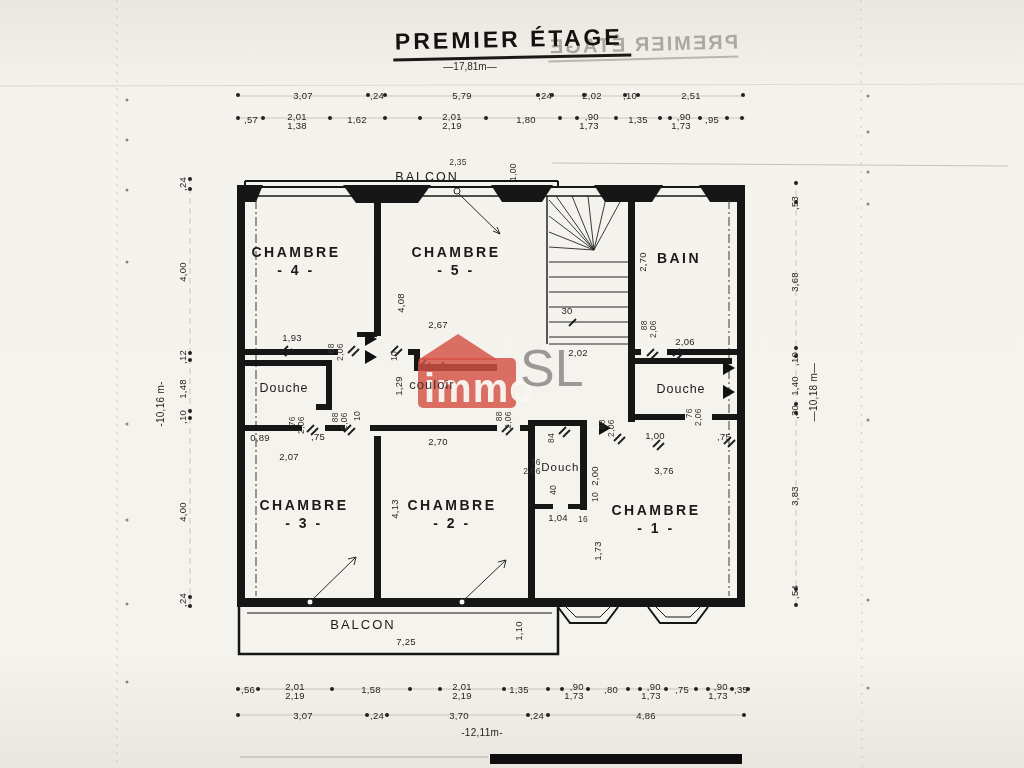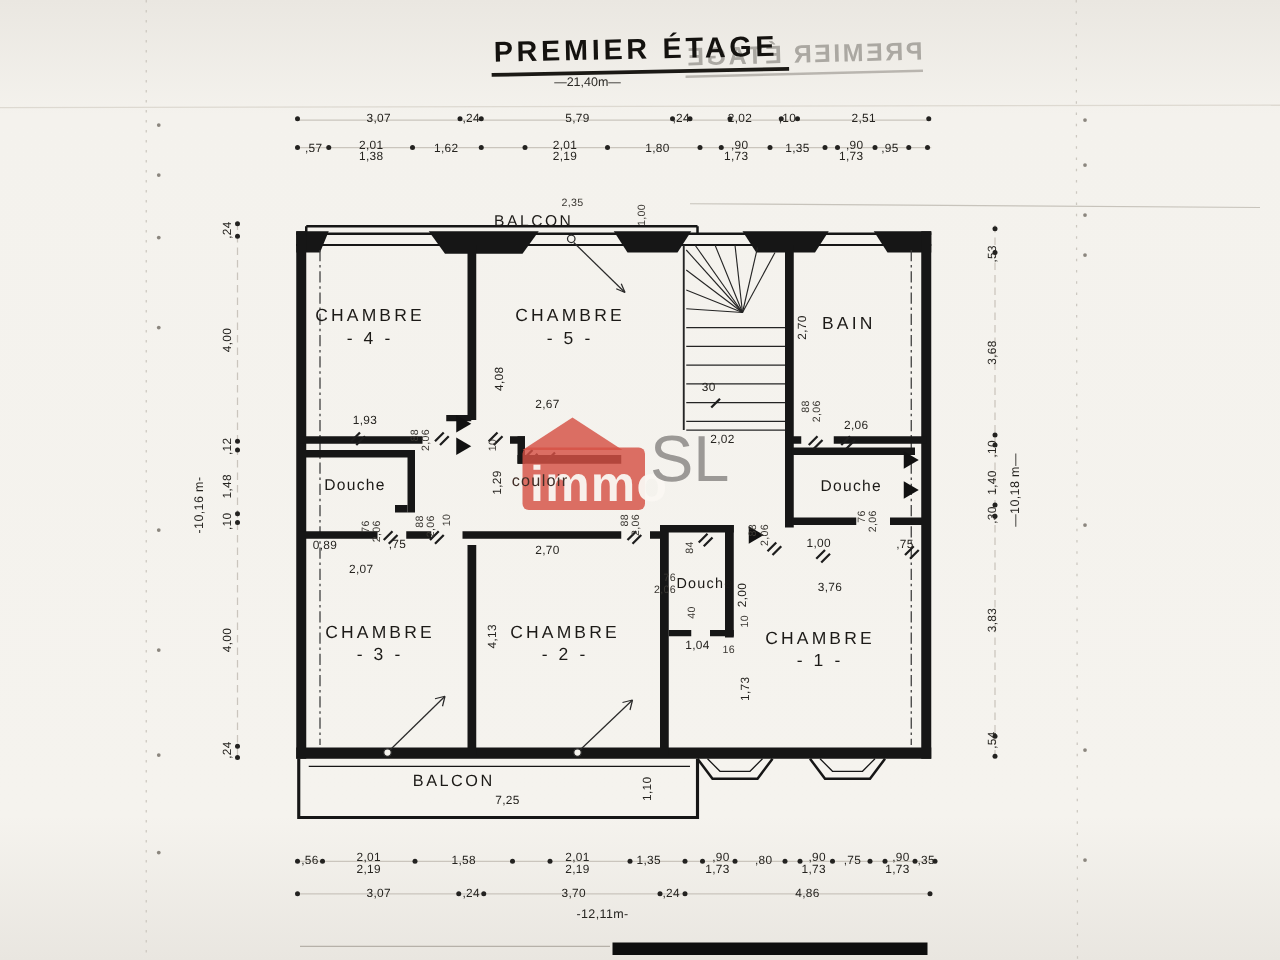--- a/index.html
+++ b/index.html
@@ -5,21 +5,21 @@
   html,body{margin:0;padding:0;background:#d8d5ce;}
   .page{position:relative;width:1024px;height:768px;overflow:hidden;
         background:linear-gradient(180deg,#eae7e1 0%,#f4f2ed 12%,#f5f3ee 85%,#e9e6e0 100%);
         font-family:"Liberation Sans",sans-serif;}
   .plan-svg{position:absolute;left:0;top:0;z-index:1;}
   .labels{position:absolute;left:0;top:0;width:100%;height:100%;z-index:3;}
   .lbl{position:absolute;transform:translate(-50%,-50%);font-size:9.5px;color:#262420;
        white-space:nowrap;letter-spacing:.3px;}
   .lbl.v{transform:translate(-50%,-50%) rotate(-90deg);}
   .stack{white-space:pre-line;text-align:right;line-height:9px;}
-  .room{font-size:14px;letter-spacing:2.5px;color:#1c1a17;font-weight:400;}
+  .room{font-size:14px;letter-spacing:2.5px;color:#1c1a17;font-weight:700;}
   .room2{font-size:12.5px;letter-spacing:1px;color:#1c1a17;}
   .sm{font-size:8.5px;color:#3a3732;}
   .title{position:absolute;left:393px;top:26px;z-index:3;font-size:23px;letter-spacing:3px;
          font-weight:600;color:#14120f;border-bottom:3px solid #1b1915;padding:0 8px 3px 2px;
          transform:rotate(-1.2deg);}
   .title-mirror{position:absolute;left:548px;top:33px;z-index:2;font-size:20px;letter-spacing:2px;
          font-weight:600;color:#8f8c86;opacity:.7;transform:scaleX(-1) rotate(1.5deg);
          border-bottom:2px solid #a29e97;padding-bottom:2px;}
   .scale-top{position:absolute;left:470px;top:66px;z-index:3;transform:translate(-50%,-50%);
          font-size:10px;color:#2a2824;}
@@ -263,21 +263,21 @@
 
   <div class="wm">
     <div class="wm-roof"></div>
     <div class="wm-box"></div>
     <div class="wm-immo">immo</div>
     <div class="wm-sl">SL</div>
   </div>
 
   <div class="title">PREMIER ÉTAGE</div>
   <div class="title-mirror">PREMIER ÉTAGE</div>
-  <div class="scale-top">—21,40m—</div>
+  <div class="scale-top">—17,81m—</div>
 
   <div class="labels">
 
     <span class="lbl" style="left:303px;top:95px">3,07</span>
     <span class="lbl" style="left:377px;top:95px">,24</span>
     <span class="lbl" style="left:462px;top:95px">5,79</span>
     <span class="lbl" style="left:545px;top:95px">,24</span>
     <span class="lbl" style="left:592px;top:95px">2,02</span>
     <span class="lbl" style="left:630px;top:95px">,10</span>
     <span class="lbl" style="left:691px;top:95px">2,51</span>

